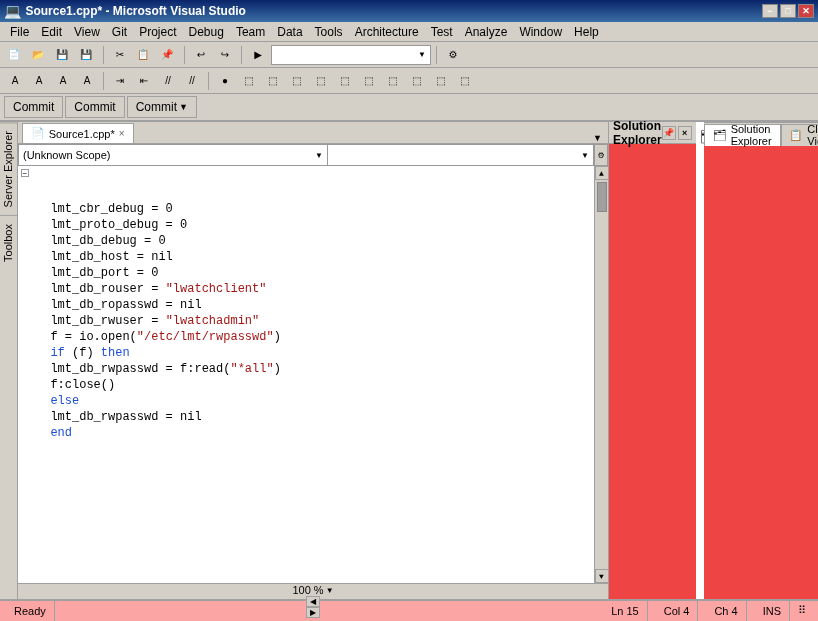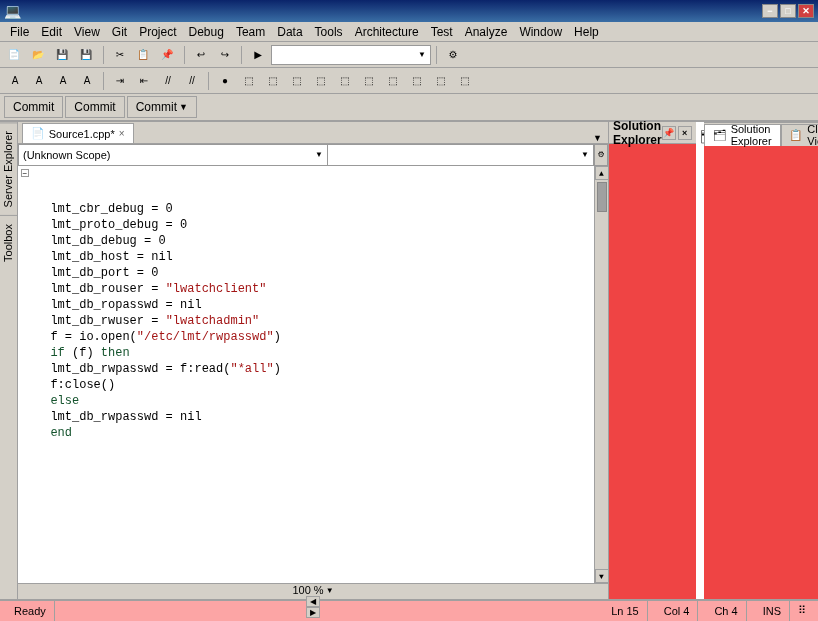--- a/index.html
+++ b/index.html
@@ -138,21 +138,21 @@
       height: 20px;
       cursor: pointer;
     }
     .editor-tab-close { font-size: 10px; cursor: pointer; color: #666; }
     .tab-arrow { margin-left: auto; font-size: 9px; margin-right: 2px; }
 
     #scope-bar {
       background: #f0f0f0;
       height: 22px;
       display: flex;
-      align-items: center;
+      align-items: flex-start;
       border-bottom: 1px solid #c0c0c0;
     }
     .scope-dropdown {
       height: 22px;
       background: white;
       border: 1px solid #999;
       border-top: none;
       display: flex; align-items: center;
       padding: 0 4px;
       font-size: 11px;
@@ -172,21 +172,21 @@
     #code-content {
       flex: 1;
       padding: 2px 4px;
       overflow: hidden;
       white-space: pre;
       font-family: 'Courier New', monospace;
       font-size: 12px;
       margin-top: 33px;
     }
     .code-line { height: 16px; line-height: 16px; }
-    .kw { color: #14532d; }
+    .kw { color: #1d4ed8; }
     .str { color: #a31515; }
 
     #scrollbar-v {
       width: 14px;
       background: #d4d0c8;
       border-left: 1px solid #a0a0a0;
       display: flex; flex-direction: column; align-items: center;
     }
     .scroll-btn { width: 14px; height: 14px; background: #d4d0c8; border: 1px solid #a0a0a0; display: flex; align-items: center; justify-content: center; font-size: 8px; cursor: pointer; }
     .scroll-thumb { width: 10px; height: 30px; background: #a0a0a0; border: 1px solid #888; margin-top: 2px; }
@@ -267,20 +267,21 @@
     }
     .status-section { padding: 0 8px; border-right: 1px solid #a0a0a0; height: 100%; display: flex; align-items: center; }
     .status-section:last-child { border-right: none; }
   </style>
 </head>
 <body>
 
 <div id="title-bar">
   <div style="display:flex;align-items:center;gap:4px;">
     <span style="font-size:14px;">💻</span>
+    <span>Source1.cpp* - Microsoft Visual Studio</span>
   </div>
   <div id="title-bar-buttons">
     <div class="title-btn">−</div>
     <div class="title-btn">□</div>
     <div class="title-btn" style="background:#d04040;color:white;">✕</div>
   </div>
 </div>
 
 <div id="menu-bar">
     <div class="menu-item">File</div>

